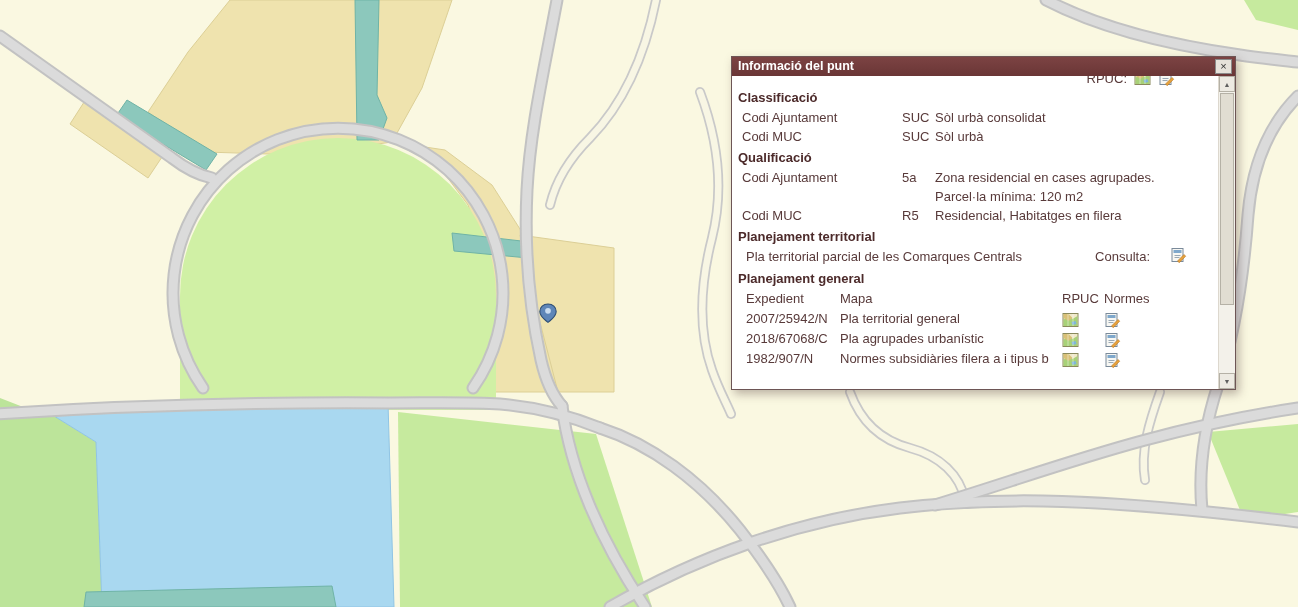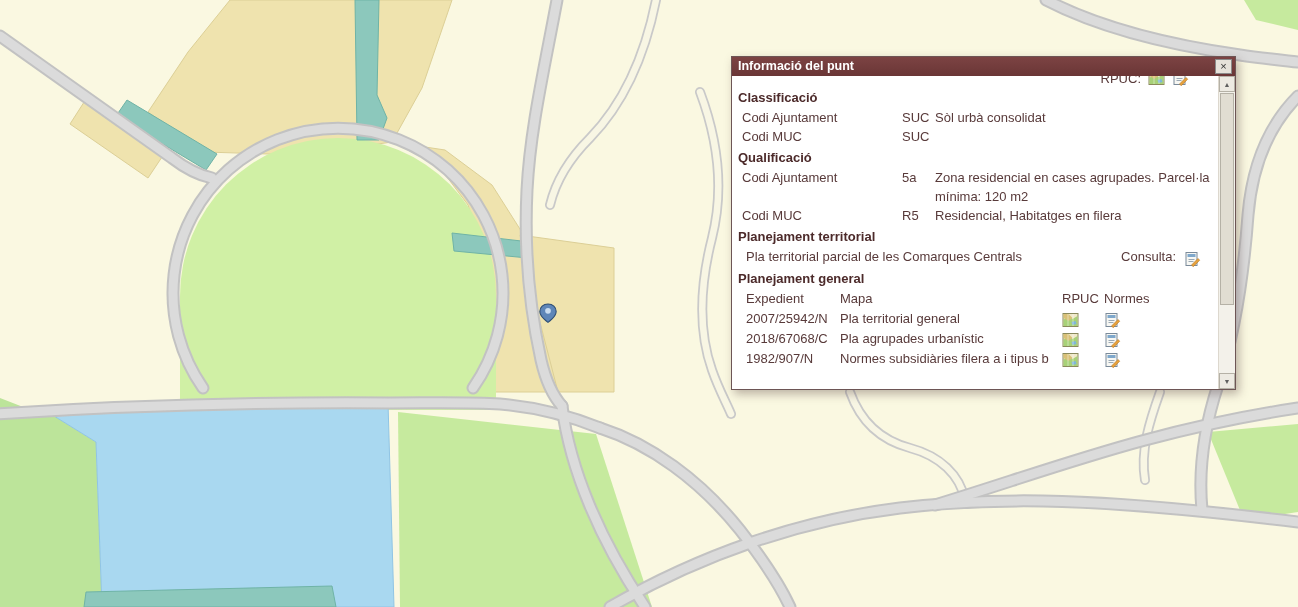--- a/index.html
+++ b/index.html
@@ -12,28 +12,28 @@
            background:#84cc16; border:1px solid #6d5555; box-shadow:3px 4px 9px rgba(70,45,45,.35);
            display:flex; flex-direction:column; }
   .popup-header { height:19px; flex:0 0 auto; background:linear-gradient(#7c4343,#6a3636);
                   display:flex; align-items:center; padding:0 3px 0 6px; }
   .popup-title { flex:1; color:#FFFFFF; font-weight:bold; font-size:12.5px; line-height:19px; }
   .popup-close { width:17px; height:15px; background:#E6E2DA; border:1px solid #8a8a8a;
                  color:#333; font-size:11px; line-height:11px; display:flex; align-items:center;
                  justify-content:center; cursor:pointer; padding:0; font-family:"Liberation Sans",sans-serif; }
   .popup-body { position:relative; flex:1; overflow:hidden; background:#fff;
                 color:#583A3A; font-size:13px; }
-  .content { position:absolute; left:0; top:0; right:6px; padding:0 4px 0 6px; }
+  .content { position:absolute; left:0; top:0; right:20px; padding:0 4px 0 6px; }
 
   .clip-row { display:flex; justify-content:flex-end; align-items:center; gap:7px;
               height:16px; margin-top:-6px; padding-right:36px; overflow:hidden; }
   .sec { font-weight:bold; color:#4C2A2A; line-height:20px; margin-top:2px; }
   .kv  { display:grid; grid-template-columns:160px 33px 1fr; padding-left:4px;
          line-height:19px; padding-right:4px; }
-  .terr-row { display:flex; align-items:flex-end; gap:8px; line-height:20px;
+  .terr-row { display:flex; align-items:flex-start; gap:20px; line-height:20px;
               padding-left:8px; padding-right:24px; }
   .consulta { margin-left:auto; }
   .tbl-header, .tbl-row { display:grid; grid-template-columns:94px 222px 42px 48px 1fr;
                           padding-left:8px; line-height:20px; align-items:start; }
   .mini-icon { width:17px; height:16px; flex:0 0 auto; vertical-align:middle; }
   .cell-icon { line-height:20px; }
 
   
   .scrollbar { position:absolute; top:0; right:0; bottom:0; width:17px;
                background:#F3F1EA; border-left:1px solid #DDD8CE; }
@@ -164,20 +164,21 @@
         <div class="sec">Classificació</div>
 
         <div class="kv">
           <span>Codi Ajuntament</span>
           <span>SUC</span>
           <span>Sòl urbà consolidat</span>
         </div>
         <div class="kv">
           <span>Codi MUC</span>
           <span>SUC</span>
+          <span>Sòl urbà</span>
         </div>
 
         <div class="sec">Qualificació</div>
 
         <div class="kv">
           <span>Codi Ajuntament</span>
           <span>5a</span>
           <span>Zona residencial en cases agrupades. Parcel·la mínima: 120 m2</span>
         </div>
         <div class="kv">

